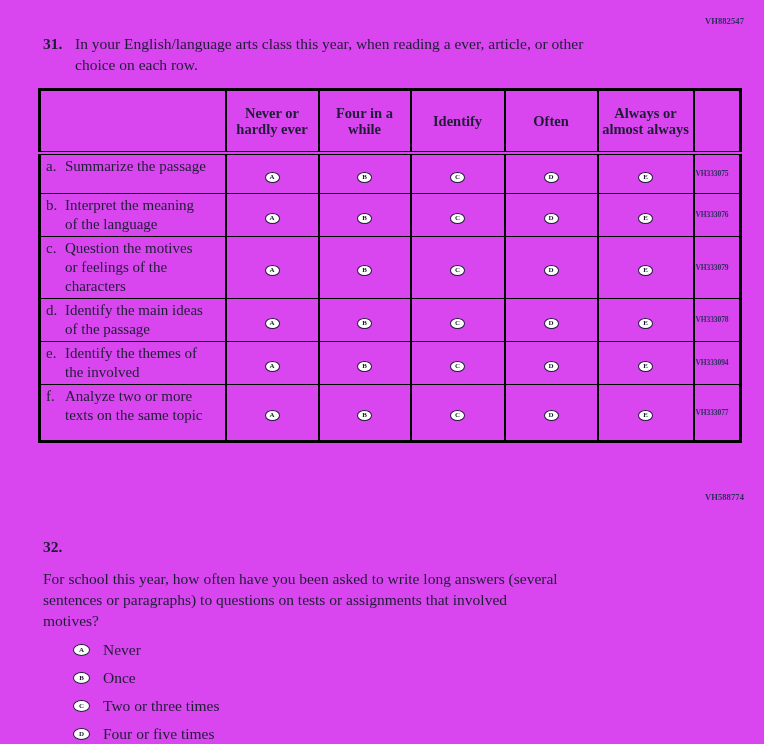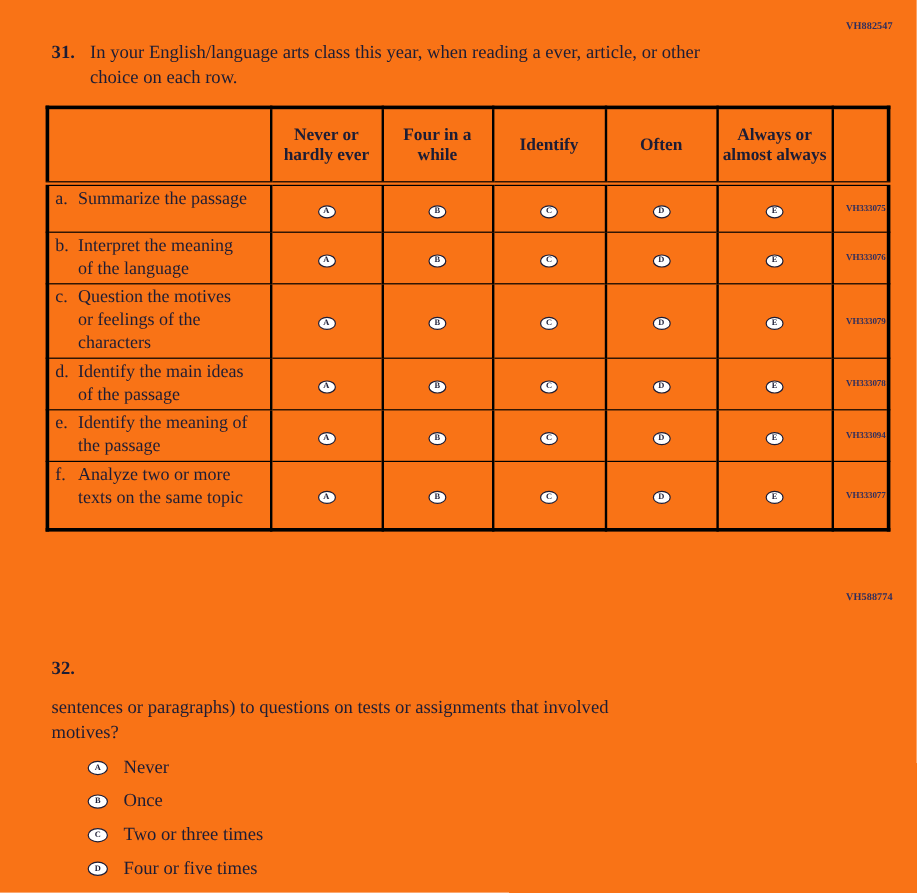--- a/index.html
+++ b/index.html
@@ -4,21 +4,21 @@
 <style>
   :root{
     --ink:#1d1d35;
     --code:#2e2e5e;
     --border:#000000;
   }
   html,body{margin:0;padding:0;background:#ffffff;}
   .page{
     position:relative;
     width:764px;height:744px;
-    background:#f97316;
+    background:#d946ef;
     overflow:hidden;
     font-family:"Liberation Serif","DejaVu Serif",serif;
     color:var(--ink);
   }
   .vhcode{
     position:absolute;
     right:20px;
     font-size:8.5px;
     font-weight:bold;
     color:var(--code);
@@ -40,21 +40,21 @@
     line-height:21px;
   }
   .qtext{
     font-size:15.5px;
     line-height:21px;
     width:600px;
   }
   
   table.matrix{
     border-collapse:collapse;
-    margin:13px 0 16px 38px;
+    margin:13px 0 5px 38px;
     table-layout:fixed;
   }
   table.matrix{border:3px solid var(--border);}
   .matrix th,.matrix td{
     border:2px solid var(--border);
     border-top-width:1.5px;
     border-bottom-width:1.5px;
     padding:0;
     overflow:hidden;
   }
@@ -76,21 +76,21 @@
   .rlet{flex:0 0 15px;}
   .rtext{max-width:142px;}
   .matrix td.opt{
     text-align:center;
     vertical-align:middle;
   }
   .matrix td.code{
     font-size:7.5px;
     font-weight:bold;
     color:var(--code);
-    text-align:right;
+    text-align:left;
     vertical-align:middle;
     letter-spacing:-0.1px;
     padding:0 1px;
   }
   tr.h40{height:40px;}
   tr.h38{height:38px;}
   tr.h57{height:57px;}
   
   .bubble{
     display:inline-flex;
@@ -257,21 +257,21 @@
       <td class="opt"><span class="bubble">
               <span>E</span>
             </span></td>
       <td class="code">VH333078</td>
     </tr>
 
     <tr class="h38">
       <td class="lbl">
             <div class="rl">
               <span class="rlet">e.</span>
-              <span class="rtext">Identify the meaning of the passage</span>
+              <span class="rtext">Identify the themes of the involved</span>
             </div>
           </td>
       <td class="opt"><span class="bubble">
               <span>A</span>
             </span></td>
       <td class="opt"><span class="bubble">
               <span>B</span>
             </span></td>
       <td class="opt"><span class="bubble">
               <span>C</span>
@@ -312,20 +312,21 @@
   </tbody>
     </table>
 
   <div class="spacer"></div>
 
   <div class="vhcode q32">VH588774</div>
 
   <div class="question q32">
     <div class="qnum">32.</div>
     <div class="qtext">
+      <div>For school this year, how often have you been asked to write long answers (several</div>
       <div>sentences or paragraphs) to questions on tests or assignments that involved</div>
       <div>motives?</div>
     </div>
   </div>
 
   <div class="options">
     <div class="optrow">
       <span class="bubble">
           <span>A</span>
         </span>

